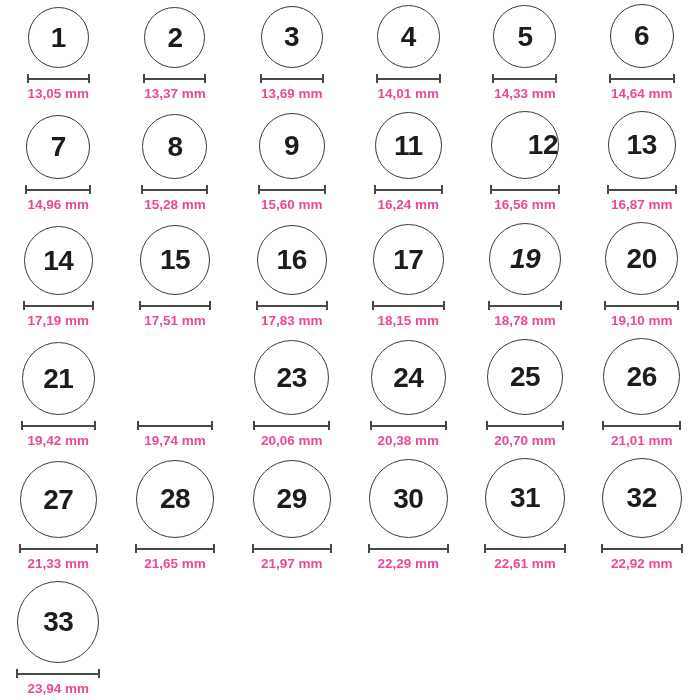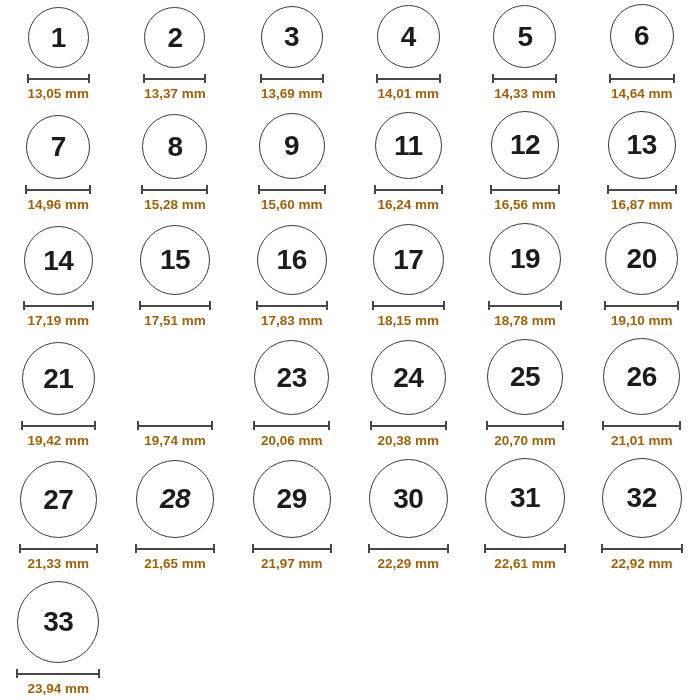--- a/index.html
+++ b/index.html
@@ -55,21 +55,21 @@
     right: 0;
     top: 50%;
     margin-top: -1px;
     height: 2px;
     background: #474747;
   }
   .mm {
     margin-top: 3px;
     font-size: 13.5px;
     font-weight: 700;
-    color: #a16207;
+    color: #ec4899;
     white-space: nowrap;
   }
 </style>
 </head>
 <body>
 
 <div class="chart">
 
   <div class="cell">
     <div class="circle" style="width: 61px; height: 61px;">
@@ -136,21 +136,21 @@
     <div class="mm">15,60 mm</div>
   </div>
   <div class="cell">
     <div class="circle" style="width: 67px; height: 67px;">
         <span class="num">11</span>
       </div>
     <div class="dim" style="width: 69px;"></div>
     <div class="mm">16,24 mm</div>
   </div>
   <div class="cell">
-    <div class="circle" style="width: 68px; height: 68px;">
+    <div class="circle" style="width: 68px; height: 68px; justify-content: flex-end;">
         <span class="num">12</span>
       </div>
     <div class="dim" style="width: 70px;"></div>
     <div class="mm">16,56 mm</div>
   </div>
 
   <div class="cell">
     <div class="circle" style="width: 68px; height: 68px;">
         <span class="num">13</span>
       </div>
@@ -180,21 +180,21 @@
   </div>
   <div class="cell">
     <div class="circle" style="width: 71px; height: 71px;">
         <span class="num">17</span>
       </div>
     <div class="dim" style="width: 73px;"></div>
     <div class="mm">18,15 mm</div>
   </div>
 
   <div class="cell">
-    <div class="circle" style="width: 72px; height: 72px;">
+    <div class="circle" style="width: 72px; height: 72px; font-style: italic;">
         <span class="num">19</span>
       </div>
     <div class="dim" style="width: 74px;"></div>
     <div class="mm">18,78 mm</div>
   </div>
   <div class="cell">
     <div class="circle" style="width: 73px; height: 73px;">
         <span class="num">20</span>
       </div>
     <div class="dim" style="width: 75px;"></div>
@@ -241,21 +241,21 @@
     <div class="mm">21,01 mm</div>
   </div>
   <div class="cell">
     <div class="circle" style="width: 77px; height: 77px;">
         <span class="num">27</span>
       </div>
     <div class="dim" style="width: 79px;"></div>
     <div class="mm">21,33 mm</div>
   </div>
   <div class="cell">
-    <div class="circle" style="width: 78px; height: 78px; font-style: italic;">
+    <div class="circle" style="width: 78px; height: 78px;">
         <span class="num">28</span>
       </div>
     <div class="dim" style="width: 80px;"></div>
     <div class="mm">21,65 mm</div>
   </div>
   <div class="cell">
     <div class="circle" style="width: 78px; height: 78px;">
         <span class="num">29</span>
       </div>
     <div class="dim" style="width: 80px;"></div>

